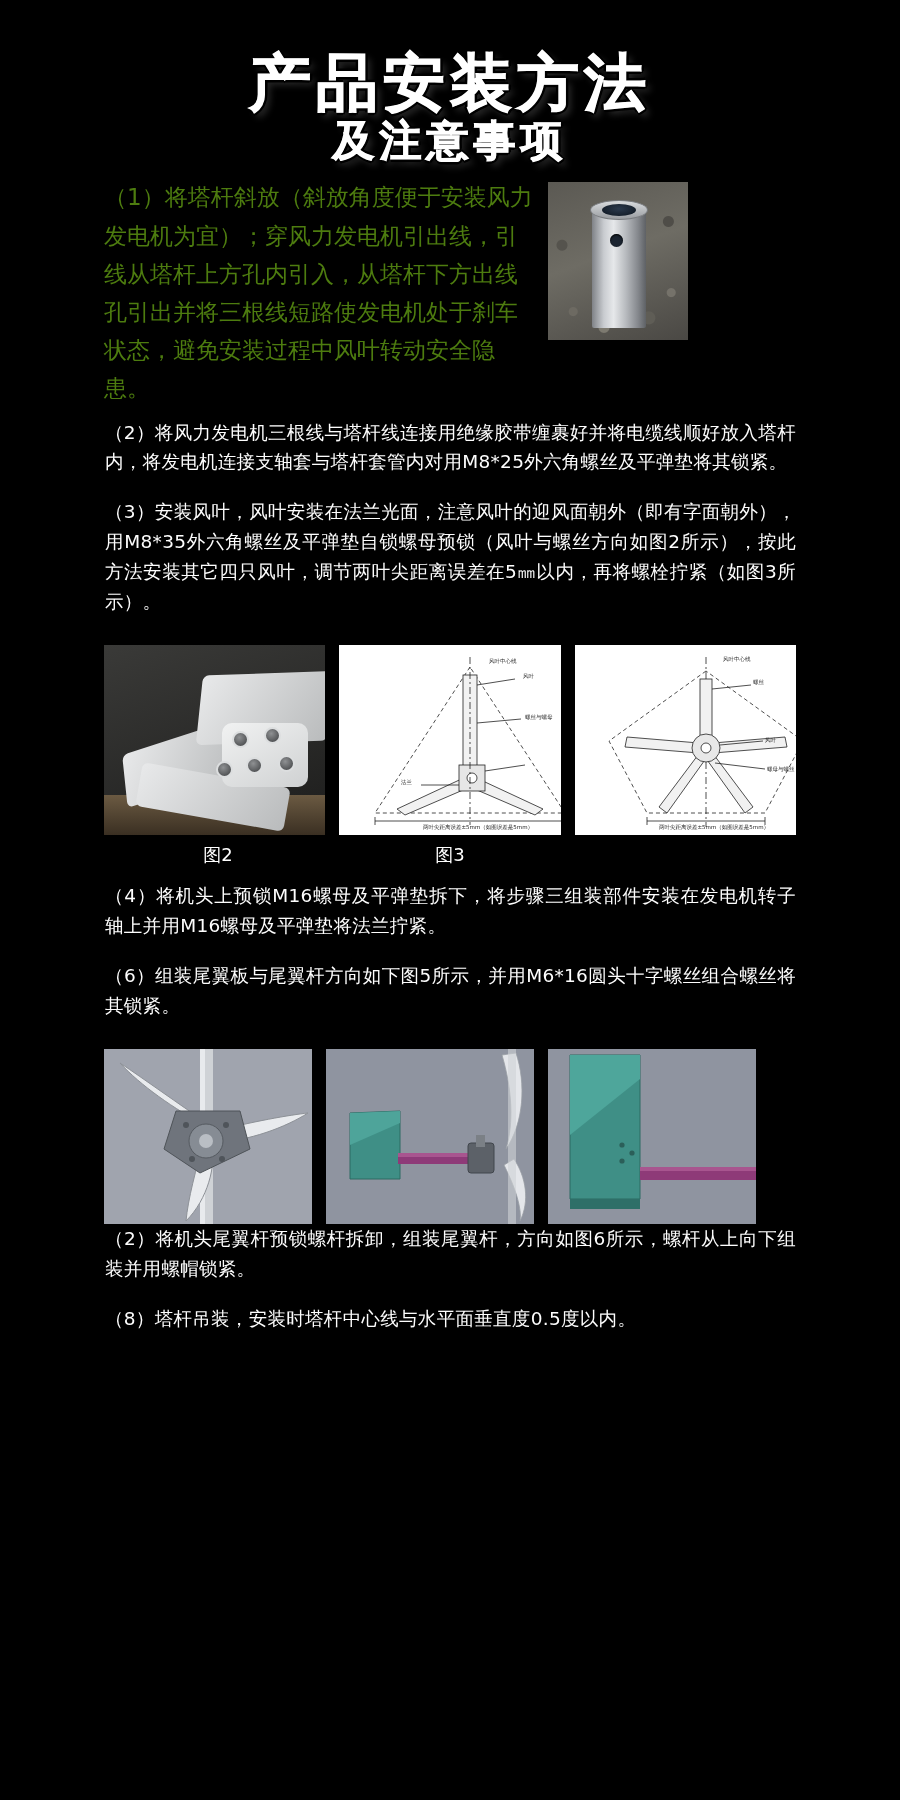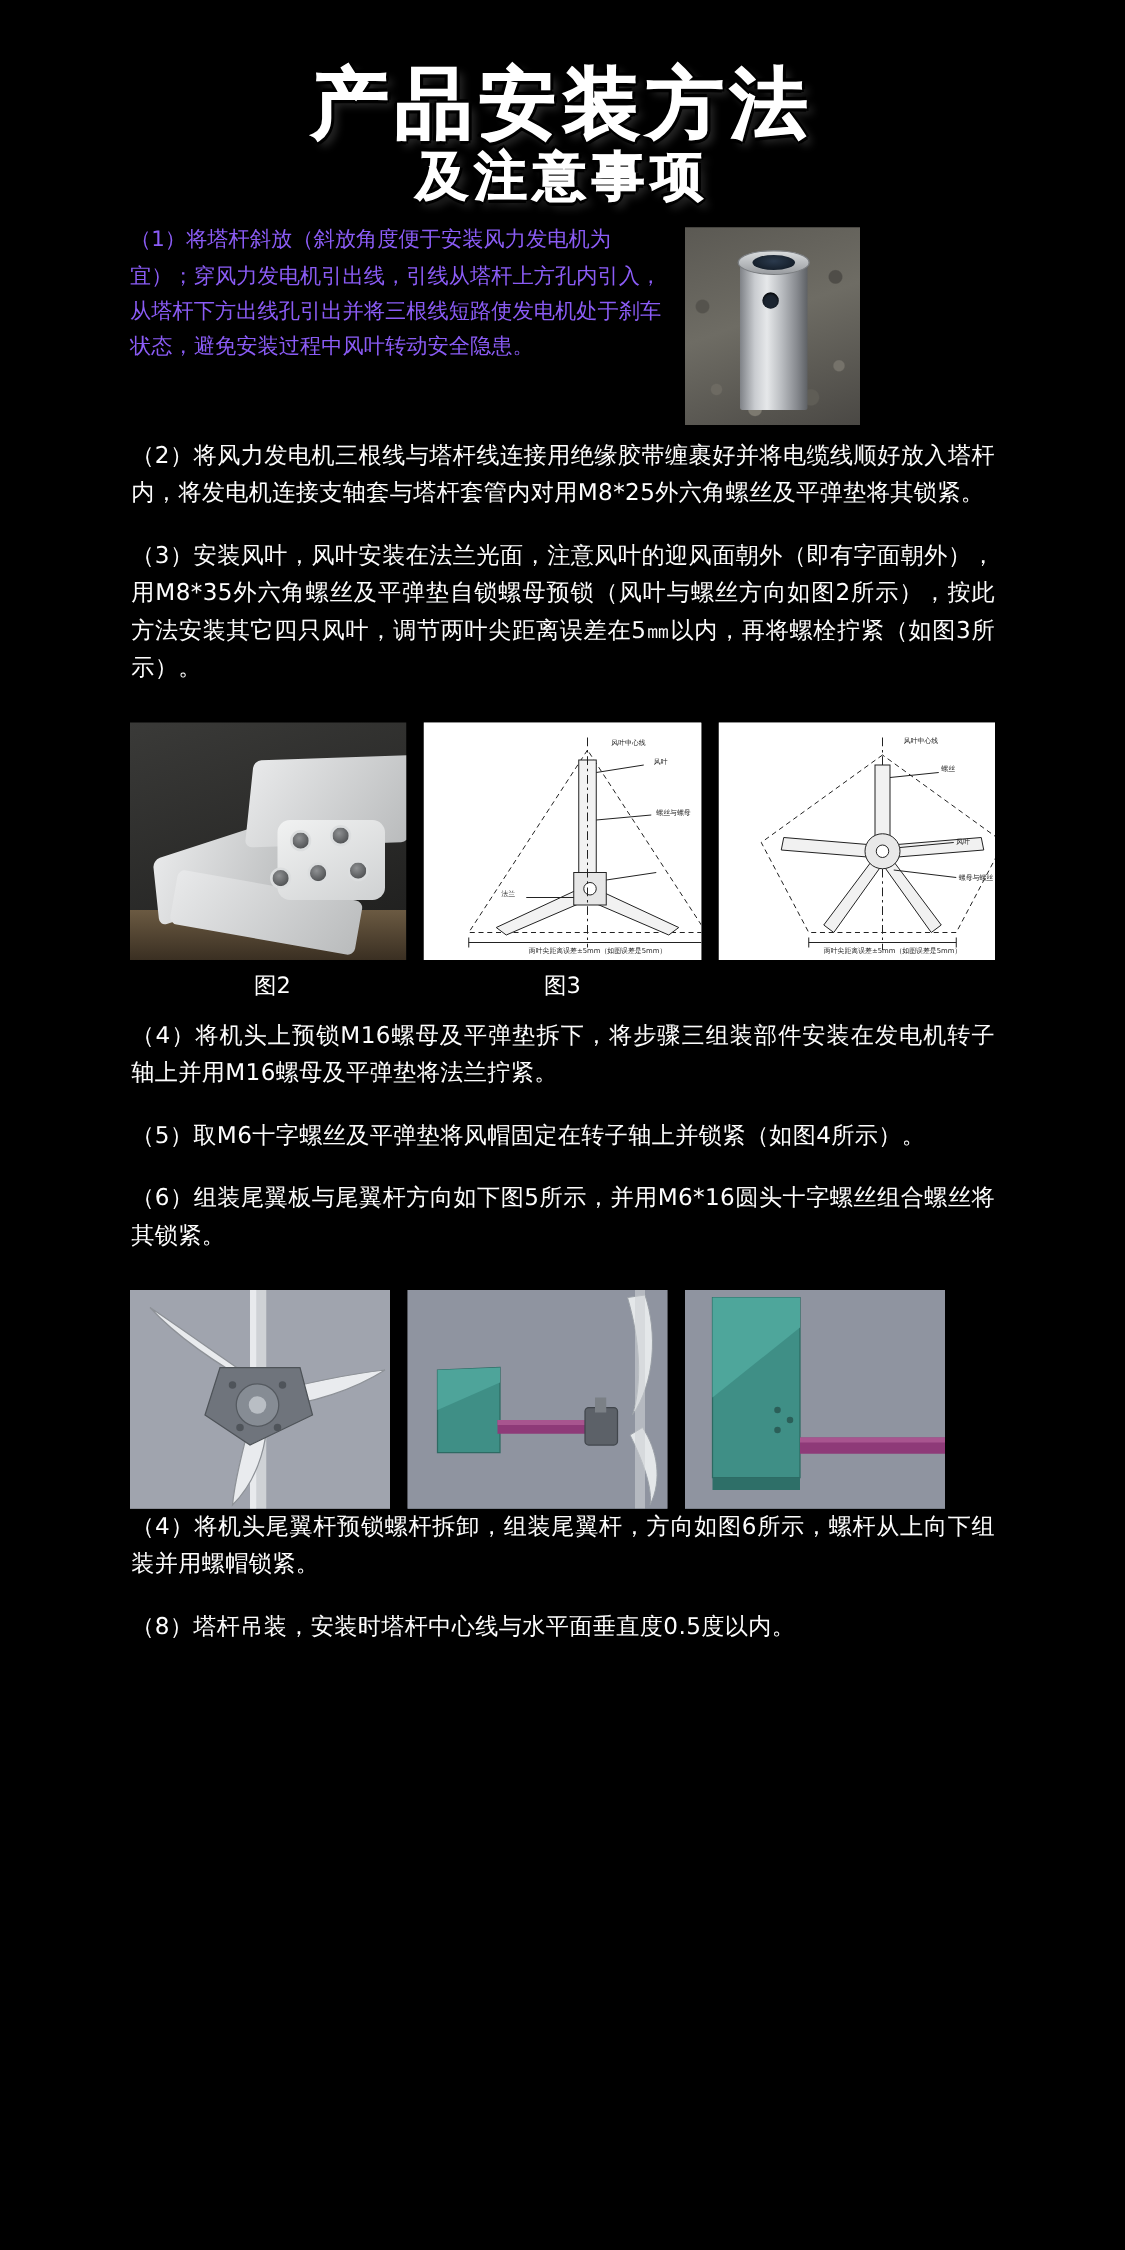--- a/index.html
+++ b/index.html
@@ -60,24 +60,24 @@
     display: flex;
     align-items: flex-start;
     gap: 14px;
     padding: 14px 104px 0 104px;
   }
   .block1 .txt {
     flex: 1 1 auto;
     max-width: 430px;
   }
   .block1 .txt p {
-    font-size: 17px;
+    font-size: 23px;
     line-height: 1.66;
     margin: 0;
-    color: #8b5cf6;
+    color: #4d7c0f;
   }
   .photo-tower {
     flex: 0 0 140px;
     width: 140px;
     height: 158px;
     margin-top: 4px;
     position: relative;
     overflow: hidden;
     border: 0;
     background:
@@ -293,21 +293,20 @@
   </div>
 
   <div class="fig-caption-row">
     <div class="cap" style="width:262px;">图2</div>
     <div class="cap" style="width:262px;">图3</div>
     <div class="cap" style="width:262px;"></div>
   </div>
 
   <div class="content">
     <p class="para">（4）将机头上预锁M16螺母及平弹垫拆下，将步骤三组装部件安装在发电机转子轴上并用M16螺母及平弹垫将法兰拧紧。</p>
-    <p class="para">（5）取M6十字螺丝及平弹垫将风帽固定在转子轴上并锁紧（如图4所示）。</p>
     <p class="para">（6）组装尾翼板与尾翼杆方向如下图5所示，并用M6*16圆头十字螺丝组合螺丝将其锁紧。</p>
   </div>
 
   <div class="fig-row">
 
     <div class="fig fig456 fig4">
       <svg viewBox="0 0 208 175" width="208" height="175">
         <rect width="208" height="175" fill="#a0a4ae"></rect>
         <rect x="96" y="0" width="13" height="175" fill="#cfd2d6"></rect>
         <rect x="96" y="0" width="5" height="175" fill="#e8eaed"></rect>
@@ -363,17 +362,17 @@
           <circle cx="84" cy="104" r="2.6"></circle>
         </g>
         <rect x="92" y="118" width="116" height="13" fill="#8e3a78"></rect>
         <rect x="92" y="118" width="116" height="4" fill="#a8558f"></rect>
       </svg>
     </div>
   </div>
 
 
   <div class="content">
-    <p class="para">（4）将机头尾翼杆预锁螺杆拆卸，组装尾翼杆，方向如图6所示，螺杆从上向下组装并用螺帽锁紧。</p>
+    <p class="para">（2）将机头尾翼杆预锁螺杆拆卸，组装尾翼杆，方向如图6所示，螺杆从上向下组装并用螺帽锁紧。</p>
     <p class="para">（8）塔杆吊装，安装时塔杆中心线与水平面垂直度0.5度以内。</p>
   </div>
 
 </div>
 
 </body></html>

